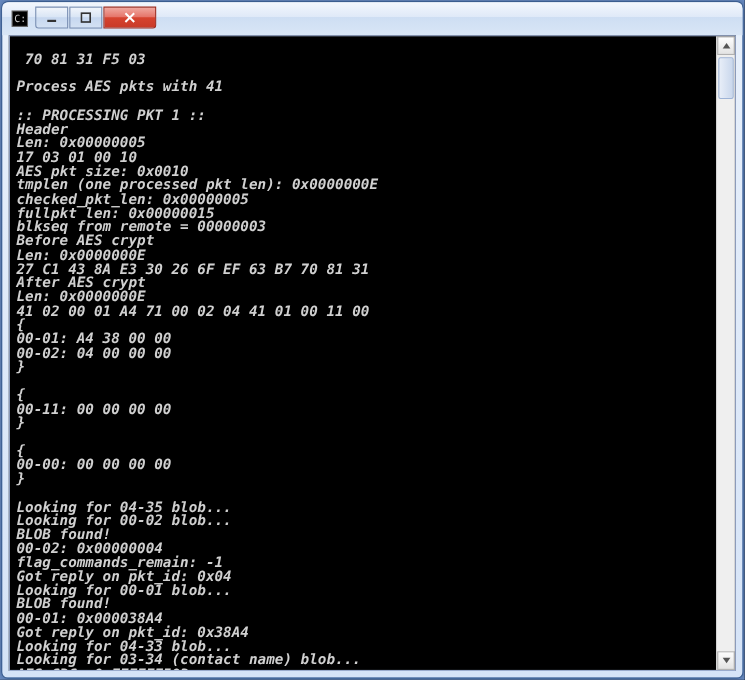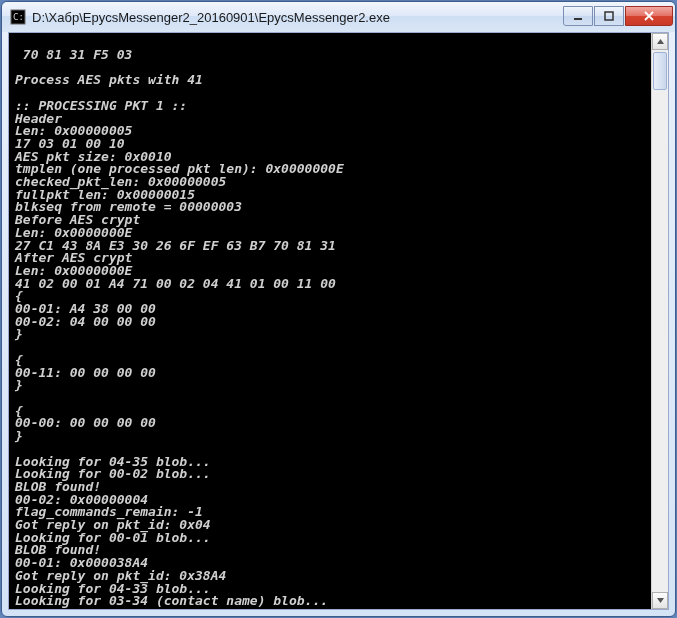--- a/index.html
+++ b/index.html
@@ -131,21 +131,20 @@
 <body>
 
 <div class="window">
   <div class="titlebar">
     <span class="title-icon">
       <svg width="16" height="16" viewBox="0 0 16 16">
         <rect x="1" y="1" width="14" height="14" fill="#000" stroke="#666"></rect>
         <text x="3" y="11" font-size="9" fill="#ccc" font-family="monospace">C:</text>
       </svg>
     </span>
-    <span class="title-text">D:\Хабр\EpycsMessenger2_20160901\EpycsMessenger2.exe</span>
     <div class="window-controls">
       <div class="win-btn minimize">
         <svg width="10" height="10" viewBox="0 0 10 10">
             <rect x="1" y="7" width="8" height="2" fill="#333"></rect>
           </svg>
       </div>
       <div class="win-btn maximize">
         <svg width="10" height="10" viewBox="0 0 10 10">
             <rect x="1" y="1" width="8" height="8" fill="none" stroke="#333" stroke-width="1.5"></rect>
           </svg>

